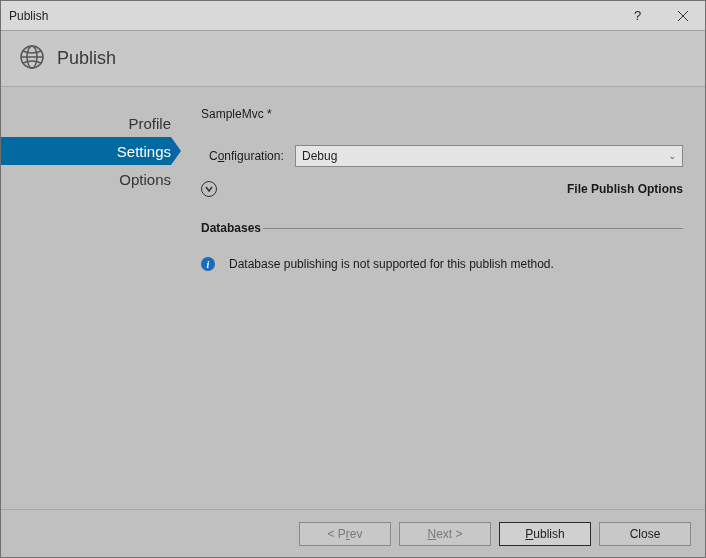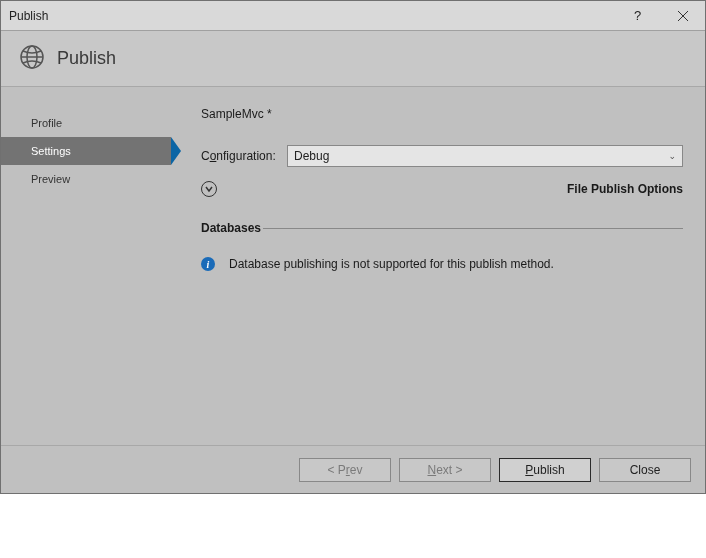--- a/index.html
+++ b/index.html
@@ -1,18 +1,18 @@
 <!DOCTYPE html>
 <html><head>
 <meta charset="utf-8">
 <style>
   * { box-sizing: border-box; font-family: "Segoe UI", Tahoma, sans-serif; }
   body { margin: 0; background: #fff; }
   .window {
-    width: 706px; height: 494px;
+    width: 706px; height: 558px;
     border: 1px solid #707070;
     background: #bfbfbf;
     display: flex; flex-direction: column;
     position: relative;
   }
   .titlebar {
     height: 30px; background: #d9d9d9;
     display: flex; align-items: center; justify-content: space-between;
     border-bottom: 1px solid #a0a0a0;
   }
@@ -27,35 +27,35 @@
     height: 56px; background: #c8c8c8;
     display: flex; align-items: center; padding-left: 18px;
     border-bottom: 1px solid #a8a8a8;
   }
   .header-banner .globe { margin-right: 12px; }
   .header-banner .title { font-size: 18px; color: #3a3a3a; }
   .body { flex: 1; display: flex; background: #c0c0c0; }
   .sidebar { width: 170px; padding-top: 22px; }
   .nav-item {
     height: 28px; display: flex; align-items: center;
-    padding-left: 30px; font-size: 11px; color: #333;
-    cursor: default; position: relative;
+    padding-left: 30px; font-size: 15px; color: #333;
+    cursor: default; position: relative; justify-content: flex-end;
   }
   .nav-item.active {
-    background: #737373; color: #fff;
+    background: #0369a1; color: #fff;
   }
   .nav-item.active::after {
     content: ""; position: absolute; right: -10px; top: 0;
     border-top: 14px solid transparent;
     border-bottom: 14px solid transparent;
     border-left: 10px solid #0b65a5;
   }
   .content { flex: 1; padding: 20px 22px 0 30px; }
   .profile-name { font-size: 12px; font-weight: normal; color: #1a1a1a; margin-bottom: 24px; }
-  .row { display: flex; align-items: center; margin-bottom: 14px; }
+  .row { display: flex; align-items: center; margin-bottom: 14px; margin-left: 8px; }
   .row-label { font-size: 12px; width: 86px; color: #1a1a1a; }
   .row-label .ul { text-decoration: underline; }
   .dropdown {
     flex: 1; height: 22px; background: #e5e5e5;
     border: 1px solid #888; display: flex; align-items: center;
     padding: 0 6px; font-size: 12px; color: #222;
     justify-content: space-between;
   }
   .dropdown .chev { font-size: 9px; color: #555; }
   .expander { display: flex; align-items: center; font-size: 12px; font-weight: bold; color: #1a1a1a; margin-bottom: 24px; cursor: default; justify-content: space-between; }
@@ -124,21 +124,21 @@
 
   <div class="body">
     <div class="sidebar">
       <div class="nav-item">
           <span>Profile</span>
         </div>
       <div class="nav-item active">
           <span>Settings</span>
         </div>
       <div class="nav-item">
-          <span>Preview</span>
+          <span>Options</span>
         </div>
     </div>
 
     <div class="content">
       <div class="profile-name">SampleMvc *</div>
 
       <div class="row">
         <div class="row-label"><span>C</span><span class="ul">o</span><span>nfiguration:</span></div>
         <div class="dropdown">
           <span>Debug</span>

